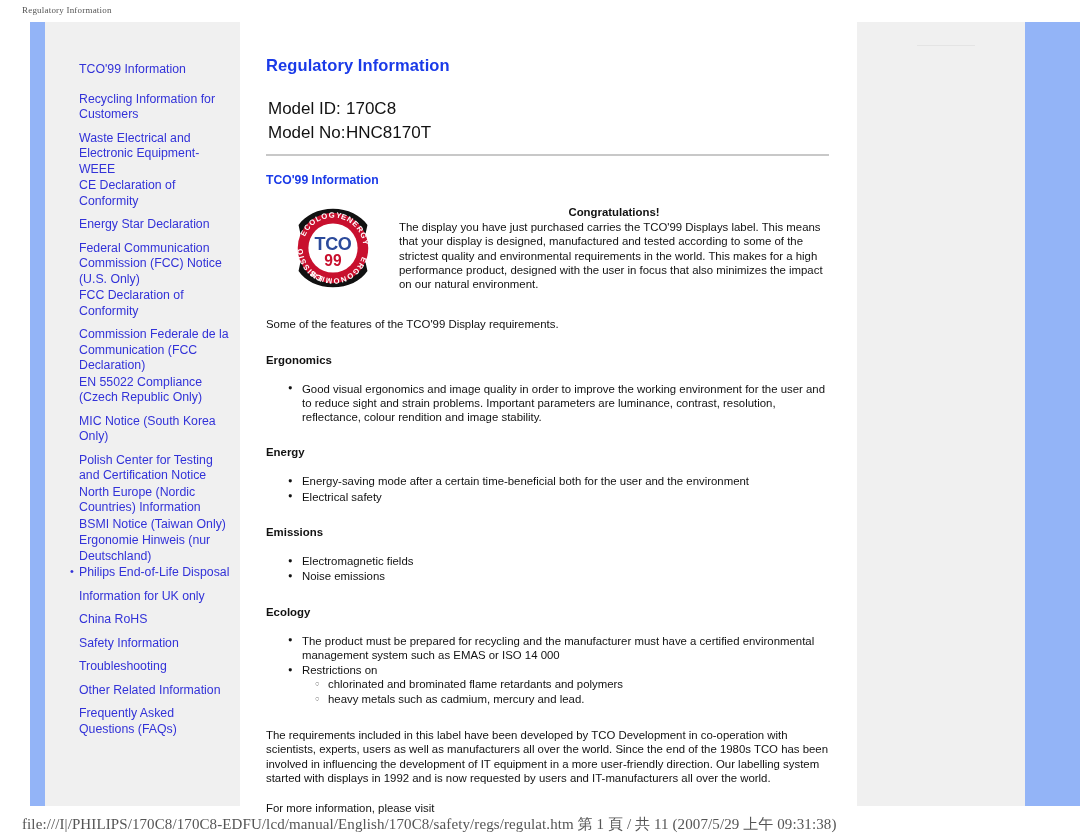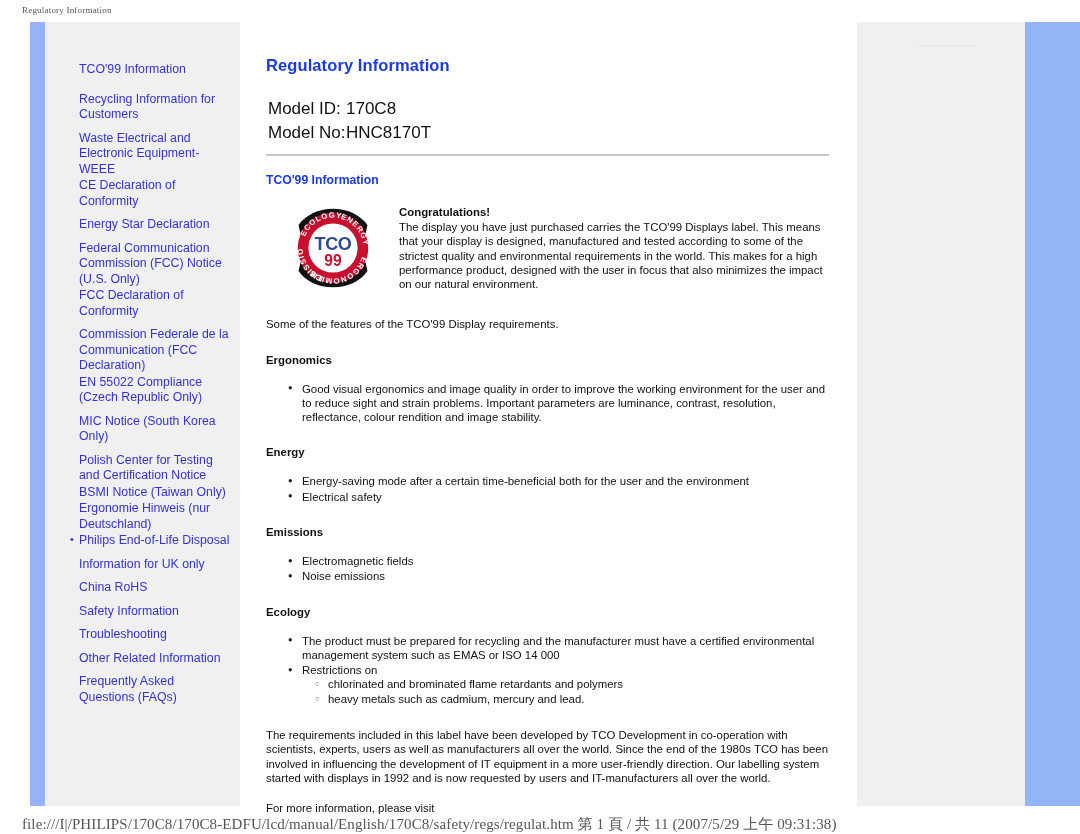--- a/index.html
+++ b/index.html
@@ -153,20 +153,21 @@
   .congrats-text {
     flex: 1 1 auto;
     font-size: 11.4px;
     line-height: 14.2px;
     color: #111111;
   }
   .congrats-text .bold-line {
     font-weight: bold;
     display: block;
     margin-bottom: 1px;
+    text-align: center;
   }
 
   .body-text {
     font-size: 11.4px;
     line-height: 14.3px;
     color: #111111;
     margin: 0 0 22px 0;
   }
   .body-text.last { margin-bottom: 16px; }
 
@@ -274,20 +275,21 @@
         <li class="nav-item">Recycling Information for Customers</li>
         <li class="nav-item tight">Waste Electrical and Electronic Equipment-WEEE</li>
         <li class="nav-item">CE Declaration of Conformity</li>
         <li class="nav-item">Energy Star Declaration</li>
         <li class="nav-item tight">Federal Communication Commission (FCC) Notice (U.S. Only)</li>
         <li class="nav-item">FCC Declaration of Conformity</li>
         <li class="nav-item tight">Commission Federale de la Communication (FCC Declaration)</li>
         <li class="nav-item">EN 55022 Compliance (Czech Republic Only)</li>
         <li class="nav-item">MIC Notice (South Korea Only)</li>
         <li class="nav-item tight">Polish Center for Testing and Certification Notice</li>
+        <li class="nav-item tight">North Europe (Nordic Countries) Information</li>
         <li class="nav-item tight">BSMI Notice (Taiwan Only)</li>
         <li class="nav-item tight">Ergonomie Hinweis (nur Deutschland)</li>
         <li class="nav-item bulleted">Philips End-of-Life Disposal</li>
         <li class="nav-item">Information for UK only</li>
         <li class="nav-item">China RoHS</li>
         <li class="nav-item">Safety Information</li>
         <li class="nav-item">Troubleshooting</li>
         <li class="nav-item">Other Related Information</li>
         <li class="nav-item">Frequently Asked Questions (FAQs)</li>
       </ul>

